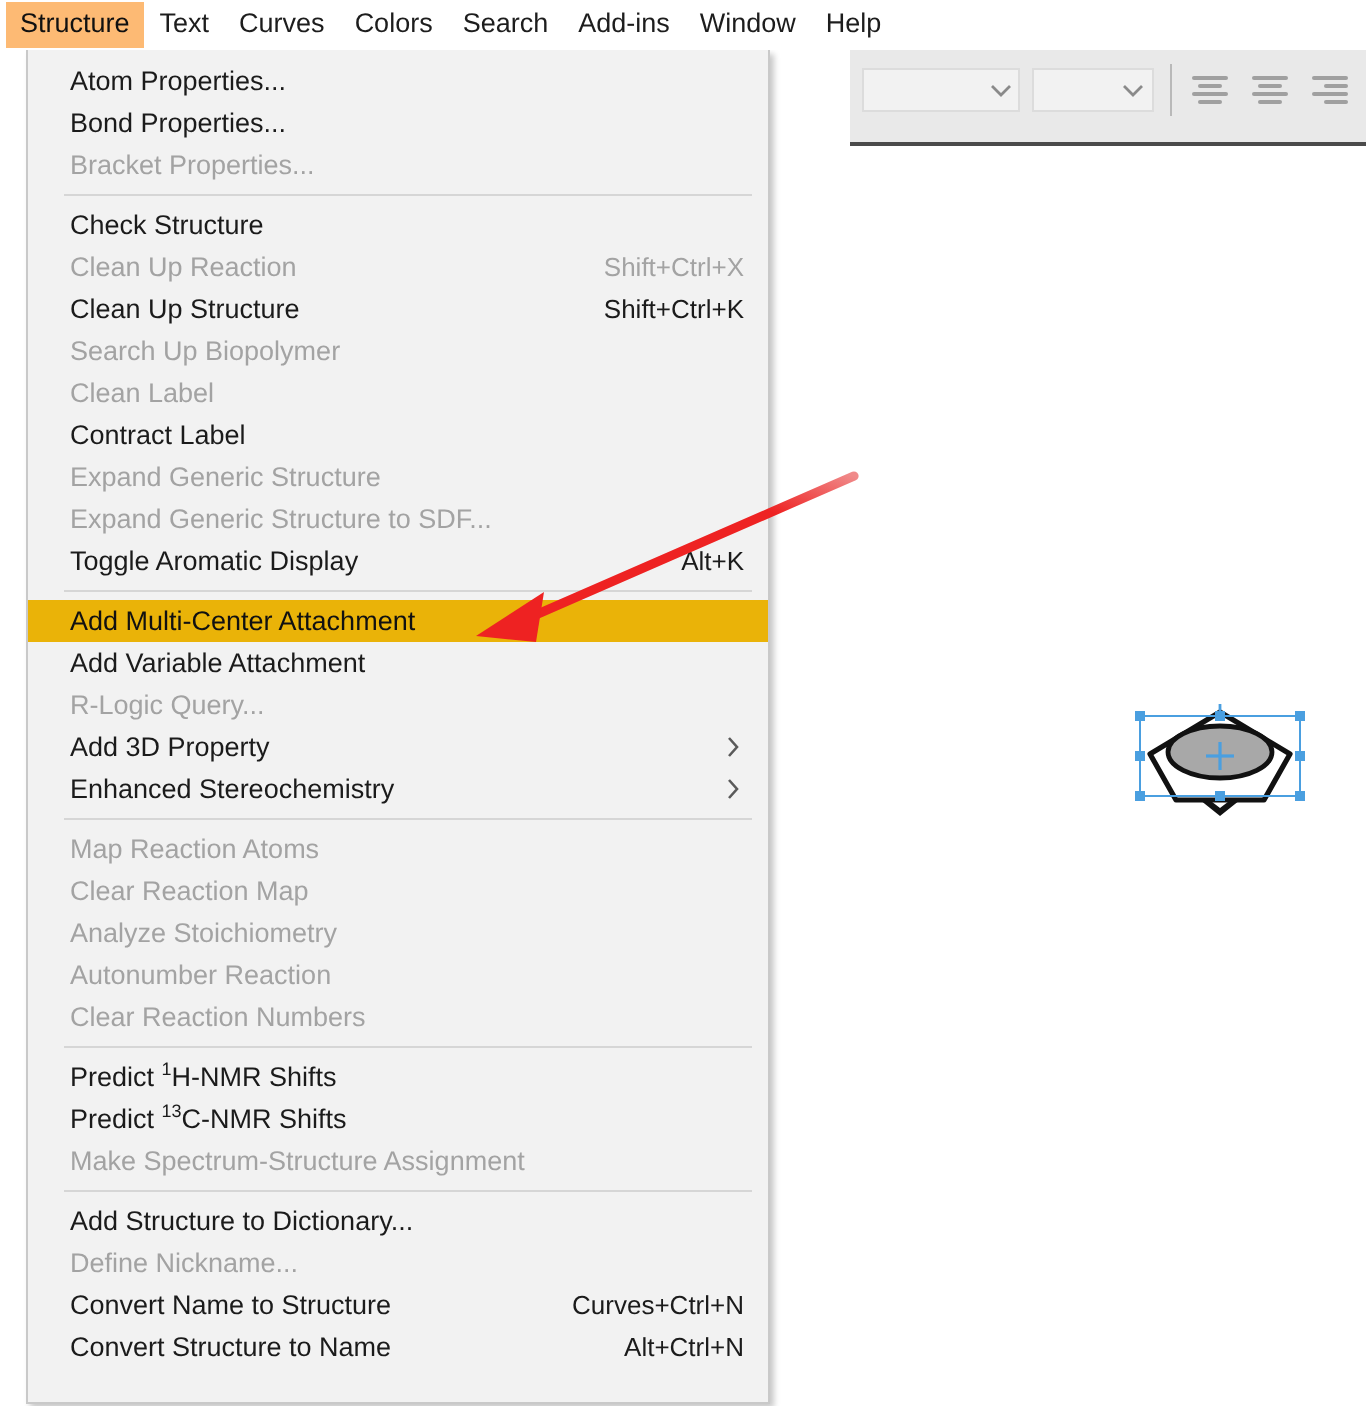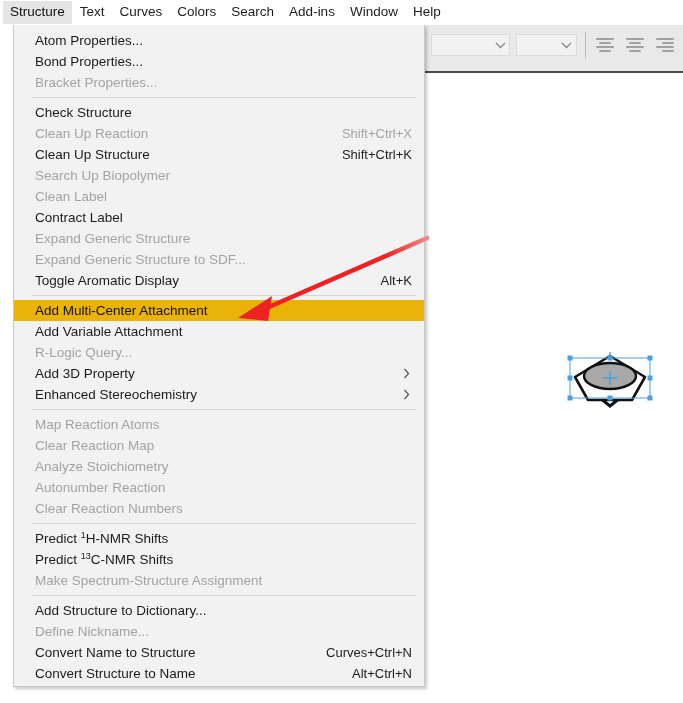--- a/index.html
+++ b/index.html
@@ -31,21 +31,21 @@
     font-size: 13.5px;
     color: #1d1d1d;
     padding: 3px 7px 4px 7px;
     margin-right: 1px;
     line-height: 16px;
     white-space: nowrap;
     cursor: default;
   }
   .menubar-item:first-child { margin-left: 3px; }
   .menubar-item.active {
-    background: #e5e5e5;
+    background: #fdba74;
     color: #101010;
   }
 
   
   #toolbar {
     position: absolute;
     left: 425px; top: 25px;
     width: 258px; height: 48px;
     background: #e9e9e9;
     border-bottom: 2px solid #4b4b4b;
@@ -102,27 +102,27 @@
   .align-btn .ln {
     height: 2px;
     background: #a0a0a0;
     border-radius: 1px;
   }
 
   
   #menu-panel {
     position: absolute;
     left: 13px; top: 25px;
-    width: 412px;
+    width: 372px;
     background: #f2f2f2;
     border: 1px solid #c9c9c9;
     border-top: none;
     box-sizing: border-box;
     box-shadow: 2px 2px 3px rgba(0,0,0,0.22);
-    padding: 5px 0 2px 0;
+    padding: 5px 0 17px 0;
     z-index: 20;
   }
   .mi {
     position: relative;
     height: 21px;
     display: flex;
     align-items: center;
     padding: 0 10px 0 21px;
     font-size: 13.5px;
     color: #1b1b1b;

